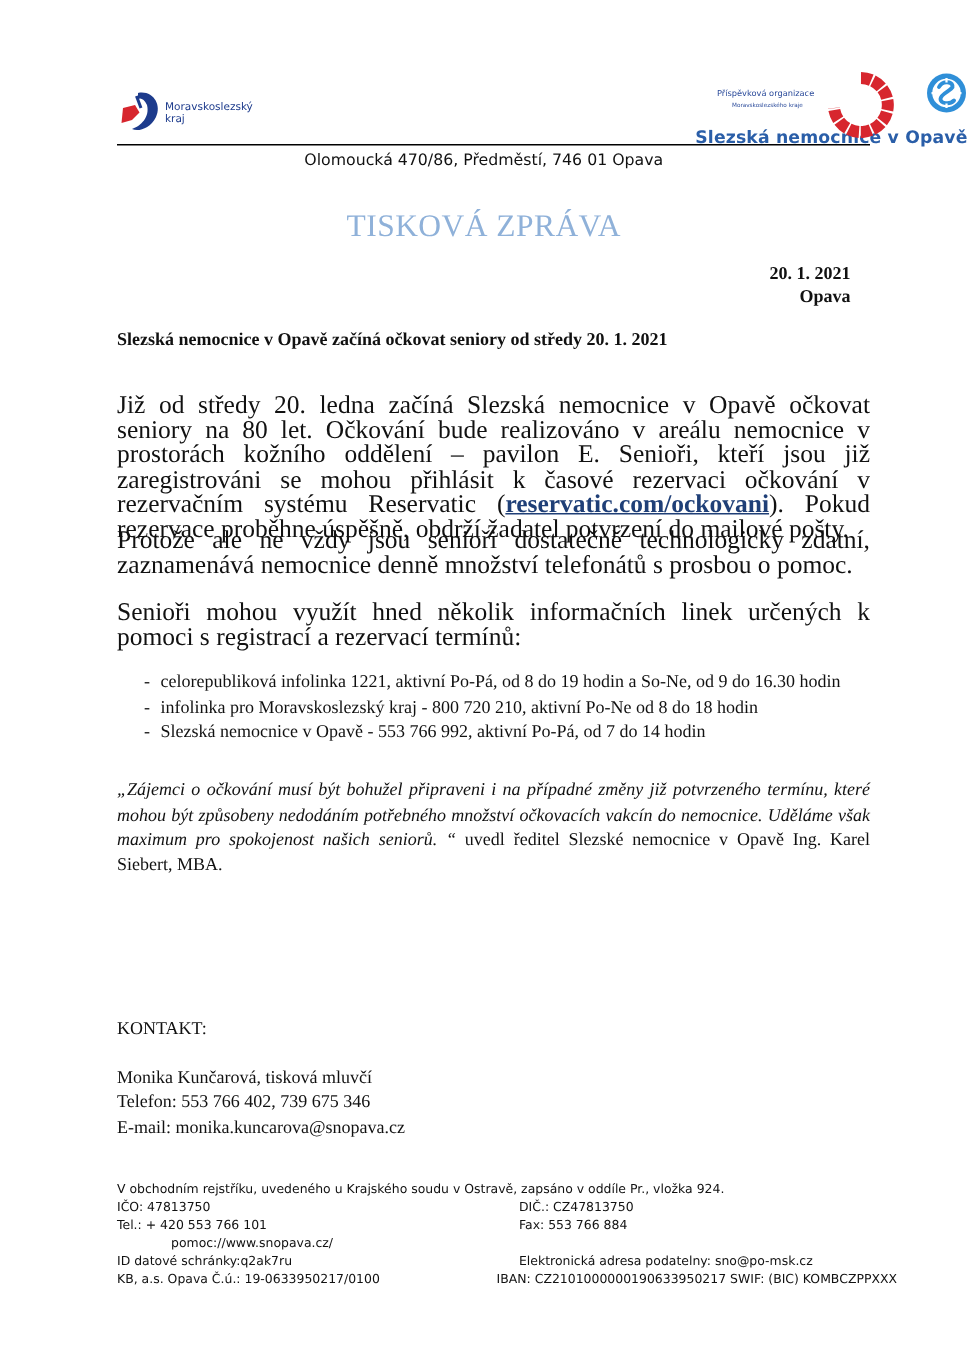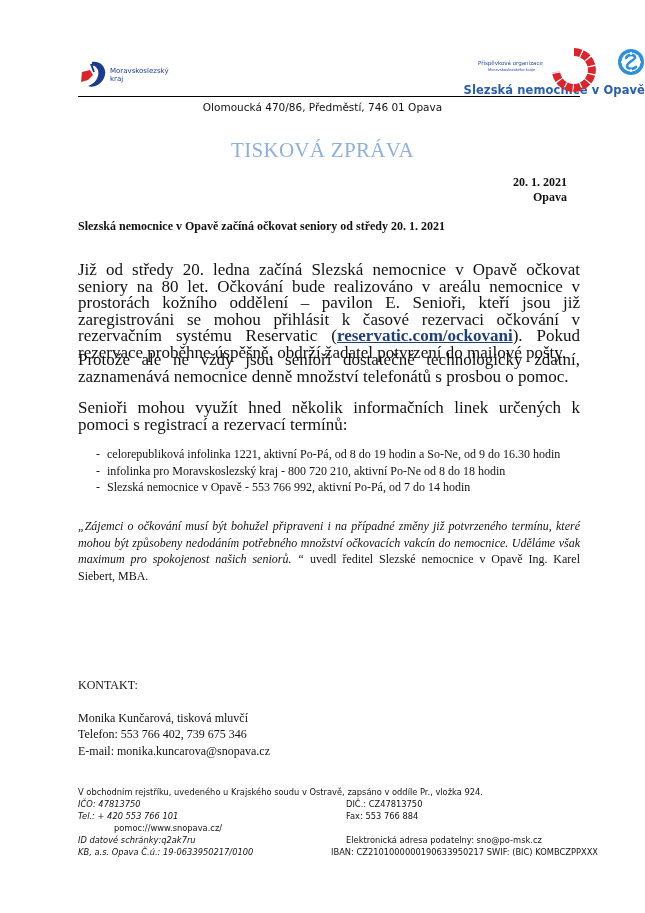--- a/index.html
+++ b/index.html
@@ -35,21 +35,21 @@
   #bullets li .dash { position:absolute; left:18px; top:0; }
 
   #quote { position:absolute; left:78px; width:502px; top:518px; font-size:12px; line-height:16.5px; text-align:justify; }
   #quote em { font-style:italic; }
 
   #contact { position:absolute; left:78px; top:677px; font-size:12px; line-height:16.5px; }
   #contact .gap { height:16px; }
 
   #footer { position:absolute; left:78px; top:786px; width:520px; font-size:8.3px; line-height:12px; }
   #footer .row { display:flex; }
-  #footer .c1 { width:232px; white-space:nowrap;font-style:italic; }
+  #footer .c1 { width:232px; white-space:nowrap; }
   #footer .c2 { white-space:nowrap;padding-left:36px; }
 </style>
 </head>
 <body>
 
 <div id="logo-left">
   <svg width="30" height="34" viewBox="0 0 30 34" style="position:absolute;left:0;top:0;">
     <path d="M4 14 L12 12 L15 17 L10 22 L3 24 Z" fill="#d7262e"></path>
     <path d="M14 4 C24 2 30 12 26 20 C22 28 14 30 10 28 C16 26 22 20 20 12 C18 8 16 7 14 8 Z" fill="#1d3b8c"></path>
     <path d="M13 6 L16 14" stroke="#1d3b8c" stroke-width="2"></path>

